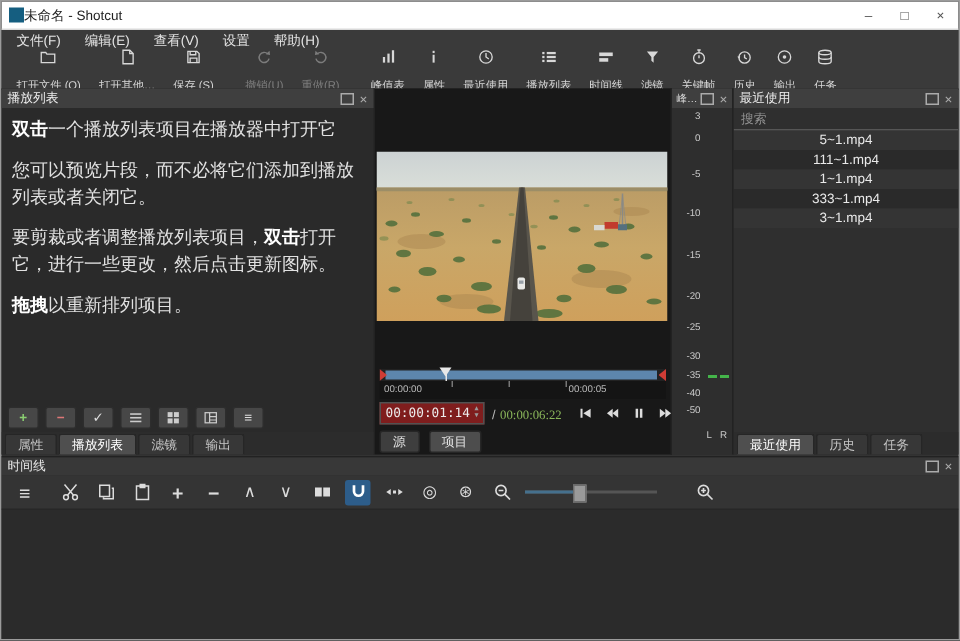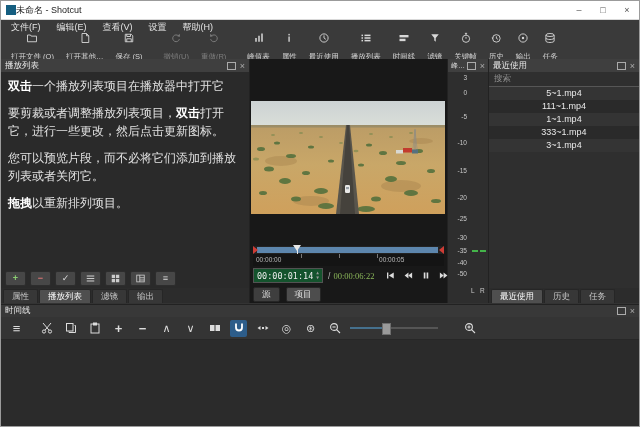--- a/index.html
+++ b/index.html
@@ -51,41 +51,41 @@
   .mk-in{left:0;clip-path:polygon(0 0,100% 50%,0 100%);}
   .mk-out{right:0;clip-path:polygon(100% 0,0 50%,100% 100%);}
   .playhead{position:absolute;left:21%;top:-1px;width:0;height:0;border-left:4px solid transparent;
             border-right:4px solid transparent;border-top:6px solid #e8e8e8;}
   .playhead::after{content:"";position:absolute;left:-0.5px;top:-5px;width:1px;height:20px;background:#e8e8e8;}
   .ruler{position:absolute;top:195px;left:3px;right:3px;height:12px;background:#141414;font-size:6.5px;color:#b9b9b9;}
   .r-start{position:absolute;left:3px;top:2px;}
   .r-mid{position:absolute;left:66%;top:2px;}
   .r-tick{position:absolute;top:0;width:1px;height:4px;background:#777;}
   .pcontrols{position:absolute;top:209px;left:3px;right:3px;height:15px;display:flex;align-items:center;}
-  .tc{display:flex;align-items:center;background:#14532d;border:1px solid #525252;height:13px;padding:0 3px;
+  .tc{display:flex;align-items:center;background:#7f1d1d;border:1px solid #525252;height:13px;padding:0 3px;
       font-size:8.5px;color:#ececec;font-family:"DejaVu Sans Mono","Liberation Mono",monospace;}
   .spin{display:flex;flex-direction:column;margin-left:3px;font-size:4.5px;color:#9a9a9a;line-height:4.5px;}
   .slash{color:#bbb;font-size:8.5px;margin:0 3px 0 5px;}
   .total{color:#8bb75a;font-size:8.5px;font-family:Liberation Serif, serif;}
   .transport{display:flex;gap:8px;margin-left:11px;align-items:center;}
   .transport svg{width:10px;height:9px;display:block;}
   .more{margin-left:auto;color:#9a9a9a;font-size:9px;line-height:9px;}
   .ptabs{position:absolute;top:228px;left:3px;display:flex;gap:6px;}
   .pbtn{background:#3e3e3e;border:1px solid #262626;border-radius:2px;padding:2px 8px;font-size:8.5px;color:#e2e2e2;line-height:9px;}
   .pbtn.active{background:#4d4d4d;}
   
   .meter{width:40px;position:relative;background:#2e2e2e;border-right:1px solid #222;flex:none;font-size:6.5px;color:#c9c9c9;}
   .m-title{height:13px;background:#3f3f3f;display:flex;align-items:center;padding:0 3px;font-size:7px;color:#ddd;}
   .db{position:absolute;left:0;width:19px;text-align:right;}
   .dash{position:absolute;width:6px;height:2px;background:#44b44a;}
   .chan{position:absolute;font-size:6.5px;color:#c9c9c9;}
   
   .recent-dock{flex:1;display:flex;flex-direction:column;background:#2f2f2f;}
   .search{height:14px;background:#2f2f2f;border:none;border-bottom:1px solid #565656;color:#ddd;font-size:8.5px;
-          padding:0 5px;outline:none;flex:none;font-family:Liberation Mono, monospace;}
+          padding:0 5px;outline:none;flex:none;font-family:Liberation Sans, sans-serif;}
   .search::placeholder{color:#909090;}
   .filelist{flex:1;overflow:hidden;}
   .file{height:13px;line-height:13px;padding:0 6px;font-size:9px;color:#e9e9e9;white-space:nowrap;text-align:center;}
   .file:nth-child(even){background:#2a2a2a;}
   .file:nth-child(odd){background:#343434;}
   
   .timeline{position:absolute;top:303px;left:0;right:0;bottom:0;background:#2b2b2b;border-top:1px solid #222;}
   .tl-title{height:12px;display:flex;align-items:center;padding:0 4px;font-size:8.5px;color:#e8e8e8;background:#383838;}
   .tl-tools{height:22px;display:flex;align-items:center;gap:7px;padding:0 7px;background:#343434;border-bottom:1px solid #272727;}
   .tl-btn{min-width:17px;height:17px;display:flex;align-items:center;justify-content:center;color:#dcdcdc;font-size:11px;line-height:11px;}
@@ -271,22 +271,22 @@
     <div class="playlist-dock">
       <div class="dock-title">
         <span>播放列表</span>
         <span class="dock-btns">
           <span class="float-ic"></span>
           <span class="close-ic">×</span>
         </span>
       </div>
       <div class="pl-body">
         <p><b>双击</b><span>一个播放列表项目在播放器中打开它</span></p>
+        <p><span>您可以预览片段，而不必将它们添加到播放列表或者关闭它。</span></p>
         <p><span>要剪裁或者调整播放列表项目，</span><b>双击</b><span>打开它，进行一些更改，然后点击更新图标。</span></p>
-        <p><span>您可以预览片段，而不必将它们添加到播放列表或者关闭它。</span></p>
         <p><b>拖拽</b><span>以重新排列项目。</span></p>
       </div>
       <div class="pl-tools">
         <span class="pl-btn plus">+</span>
         <span class="pl-btn minus">−</span>
         <span class="pl-btn">✓</span>
         <span class="pl-btn">
             <svg viewBox="0 0 12 12" fill="#ccc">
               <rect x="1" y="2" width="10" height="1.4"></rect>
               <rect x="1" y="5.3" width="10" height="1.4"></rect>

